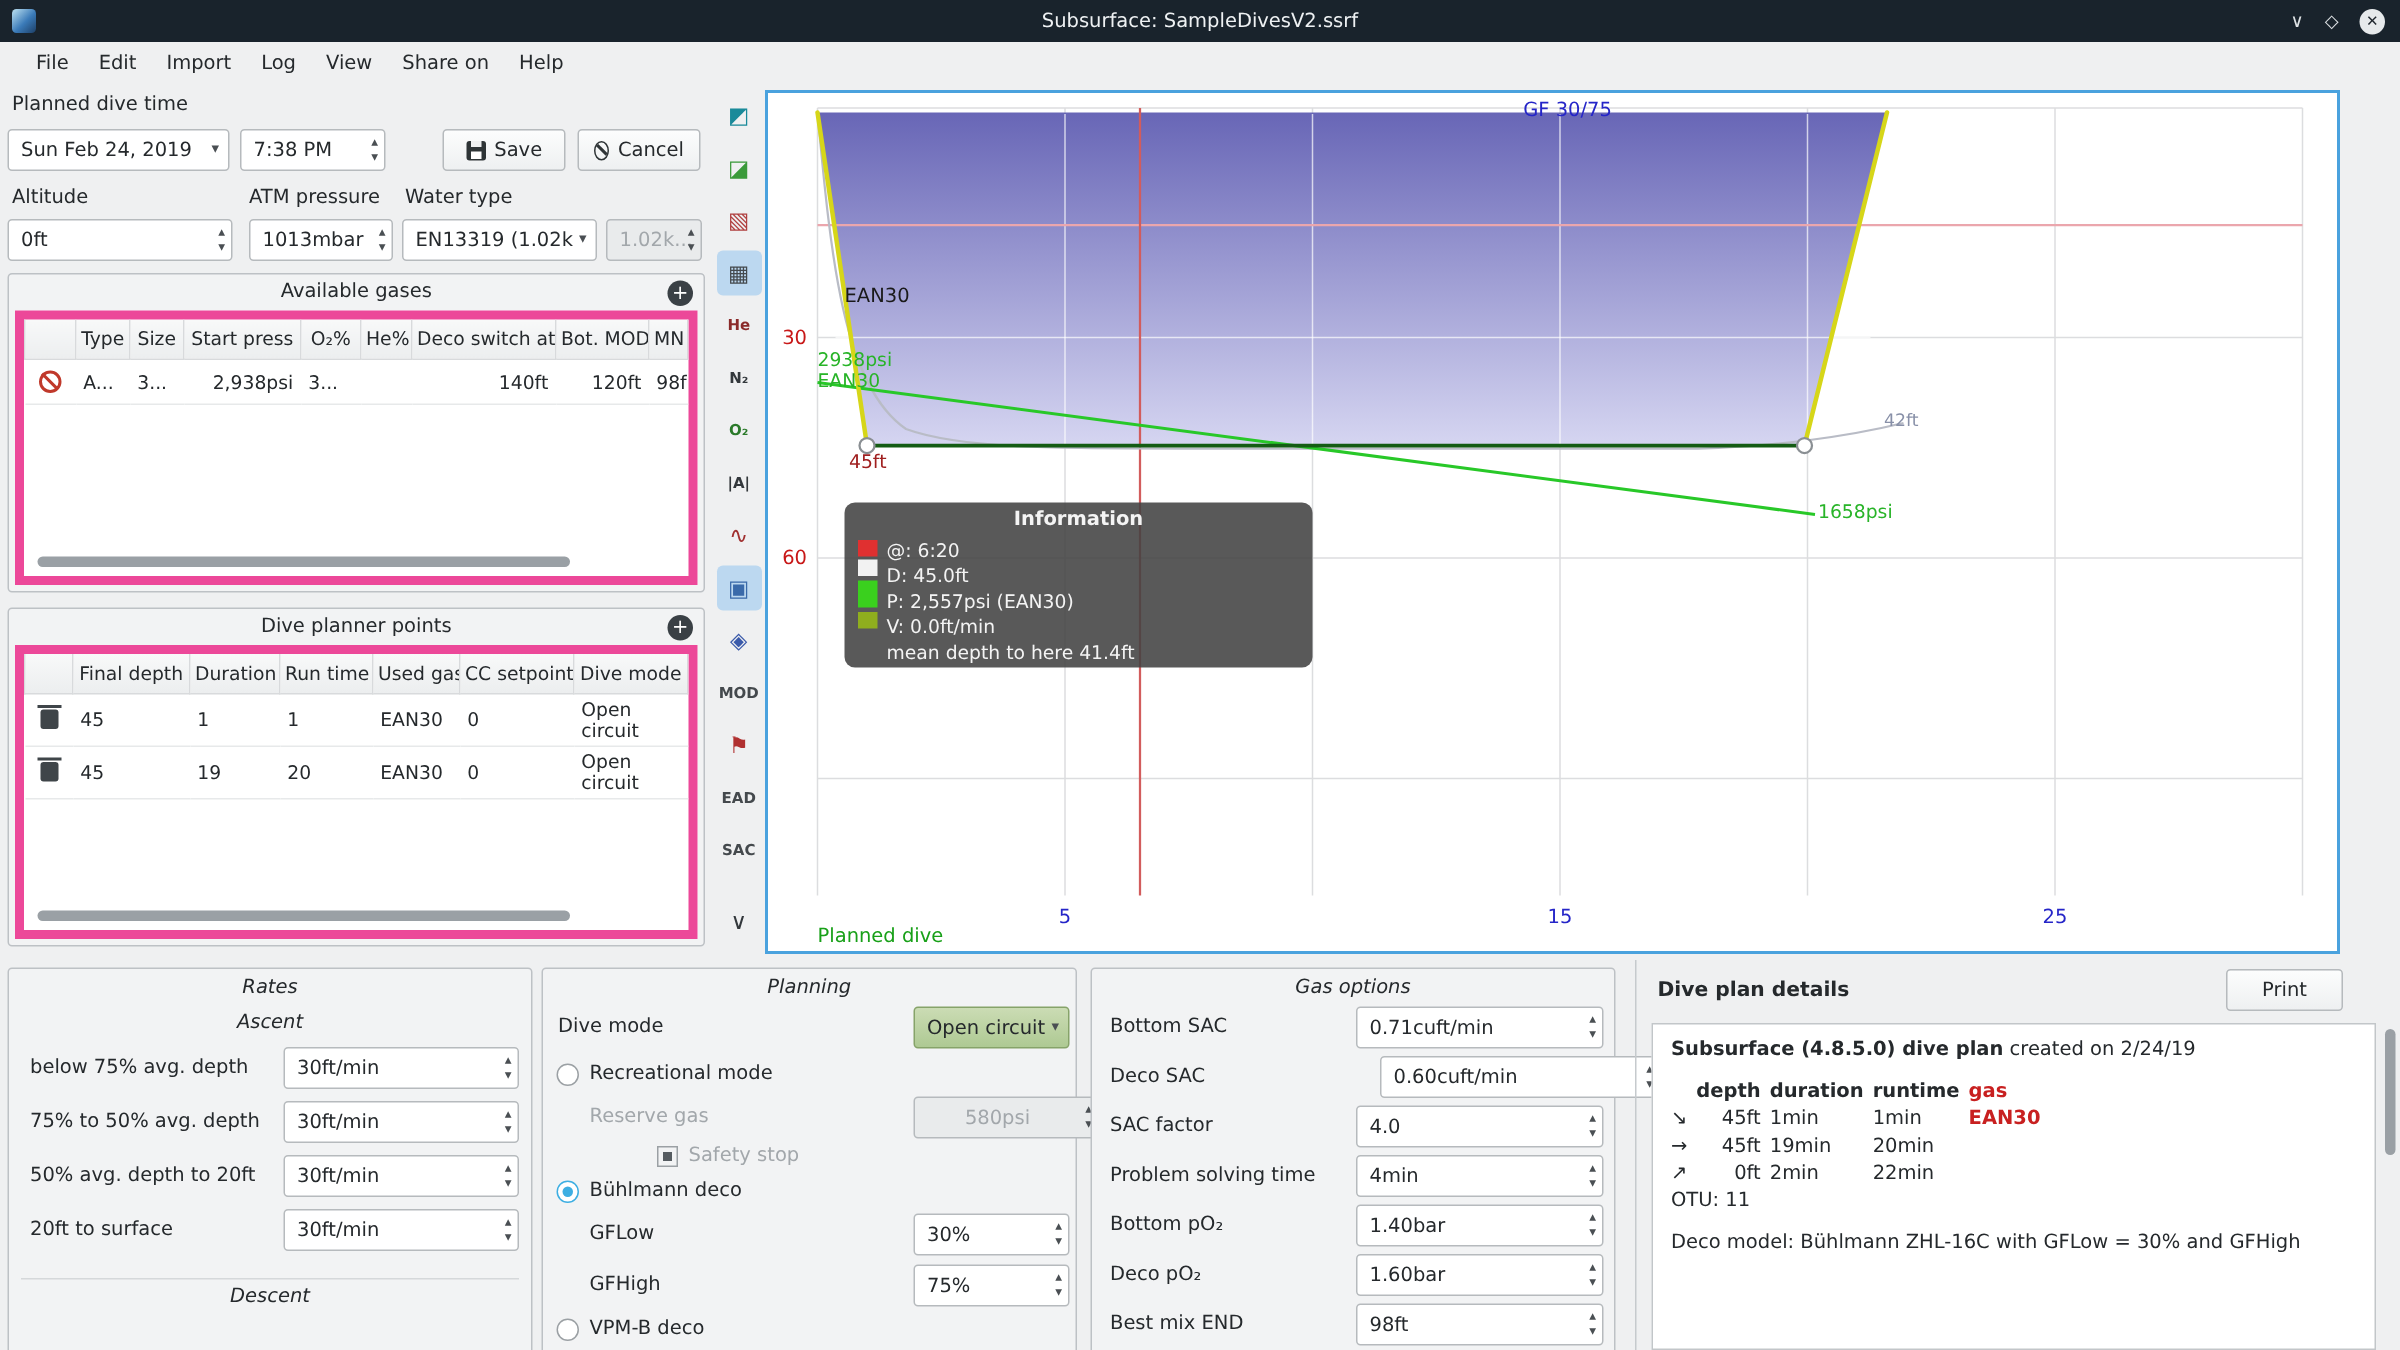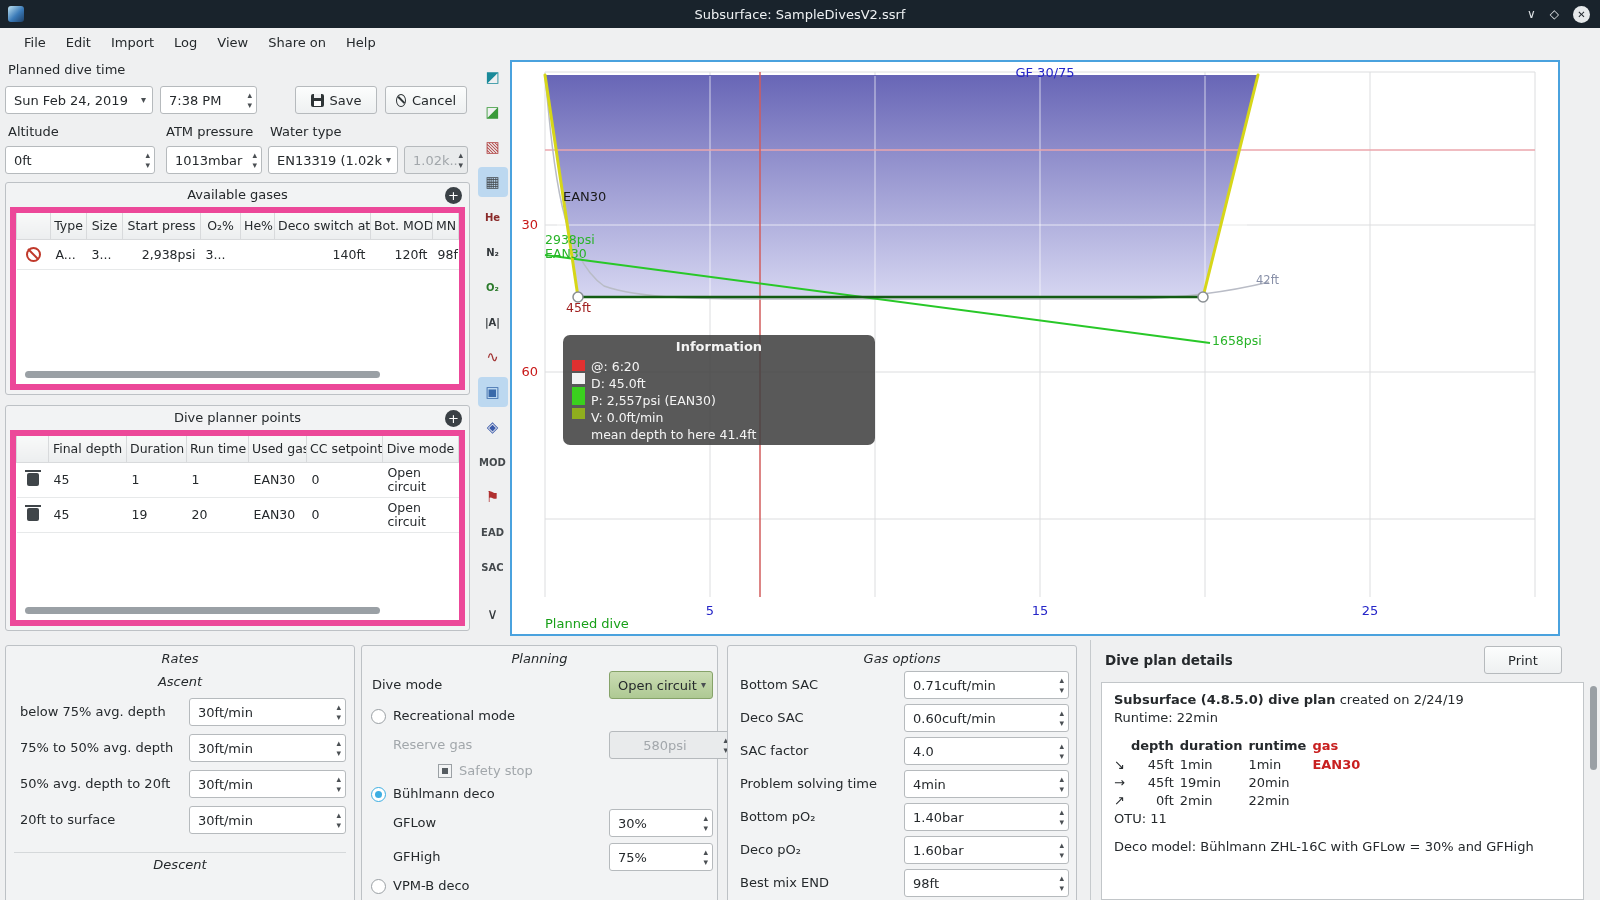--- a/index.html
+++ b/index.html
@@ -419,21 +419,21 @@
   </div>
 
   <div class="groupbox" style="left:727px; top:645px; width:350px; height:258px;">
     <div class="panel-title">Gas options</div>
     <div class="label lh28" style="left:12px; top:25px;">Bottom SAC</div>
     <div class="spin" style="left:176px; top:25px; width:165px;">
       <span>0.71cuft/min</span>
         <span class="arrows"></span>
     </div>
     <div class="label lh28" style="left:12px; top:58px;">Deco SAC</div>
-    <div class="spin" style="left:176px; top:58px; width:165px;">
+    <div class="spin" style="left:192px; top:58px; width:187px;">
       <span>0.60cuft/min</span>
         <span class="arrows"></span>
     </div>
     <div class="label lh28" style="left:12px; top:91px;">SAC factor</div>
     <div class="spin" style="left:176px; top:91px; width:165px;">
       <span>4.0</span>
         <span class="arrows"></span>
     </div>
     <div class="label lh28" style="left:12px; top:124px;">Problem solving time</div>
     <div class="spin" style="left:176px; top:124px; width:165px;">
@@ -459,21 +459,20 @@
 
   <div class="details">
     <div class="details-title">Dive plan details</div>
     <div class="btn" style="left:393px; top:6px; width:78px;">
       <span>Print</span>
     </div>
     <div class="plan-box">
       <div>
         <b>Subsurface (4.8.5.0) dive plan</b><span> created on 2/24/19</span>
       </div>
-      <div>Runtime: 22min</div>
       <table class="plan-tbl">
         <tbody>
             <tr>
           <th></th>
           <th class="col-depth">depth</th>
           <th>duration</th>
           <th>runtime</th>
           <th class="gas-red">gas</th>
         </tr>
         <tr>

